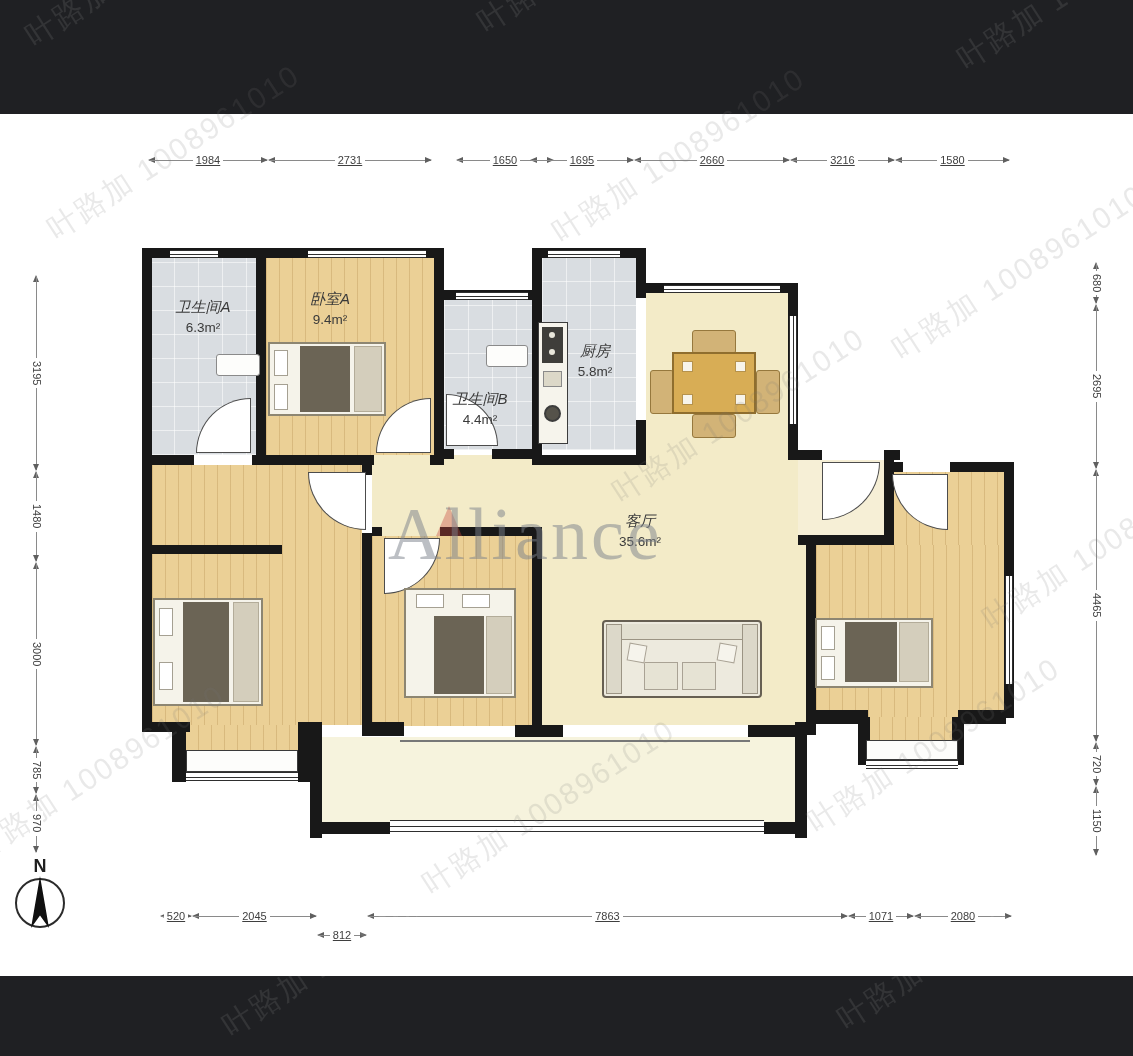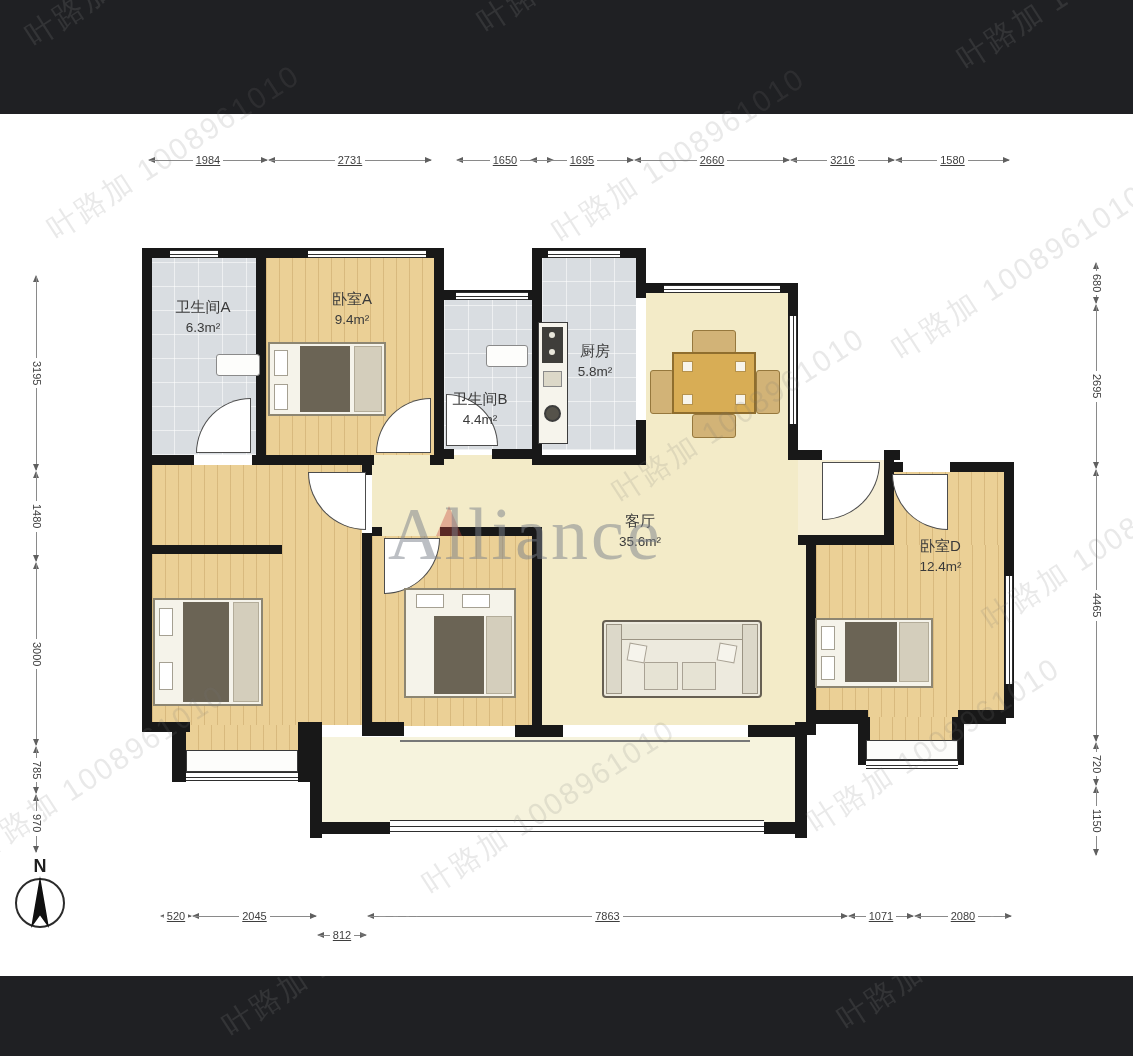--- a/index.html
+++ b/index.html
@@ -61,21 +61,21 @@
   .plate { position:absolute; width:11px; height:11px; background:#f7f4ea; border:1px solid #b5924d; }
   .chair { position:absolute; background:#d2b377; border:1.5px solid #96783d; border-radius:3px; }
   .counter { position:absolute; background:#f6f4ec; border:1.5px solid #3c3c3c; }
   .stove { position:absolute; background:#3f3e3a; }
   .stove i { position:absolute; width:6px; height:6px; border-radius:50%; background:#e8e6da; }
   .sink { position:absolute; border-radius:50%; background:#55524a; border:2px solid #3c3c3c; }
   .vanity { position:absolute; background:#fdfdfb; border:1.5px solid #8a8a8a; border-radius:3px; }
 
   
   .lbl { position:absolute; text-align:center; color:#3a3a3a; line-height:1.45; }
-  .lbl .nm { font-size:15px; }
+  .lbl .nm { font-size:15px;font-style:italic; }
   .lbl .ar { font-size:13.5px; }
 
   
   .dimh { position:absolute; height:16px; display:flex; align-items:center; justify-content:center;
           font-size:11px; color:#3f3f3f;text-decoration:underline; }
   .dimh .dline { position:absolute; left:1px; right:1px; top:7.5px; height:1px; background:#8a8a8a; }
   .dimh::before,.dimh::after { content:""; position:absolute; top:4.5px;
           border-top:3.5px solid transparent; border-bottom:3.5px solid transparent; }
   .dimh::before { left:0; border-right:7px solid #5f5f5f; }
   .dimh::after { right:0; border-left:7px solid #5f5f5f; }
@@ -247,39 +247,35 @@
   <div class="vanity" style="left:216px;top:354px;width:44px;height:22px"></div>
   <div class="vanity" style="left:486px;top:345px;width:42px;height:22px"></div>
 
   <div class="bay" style="left:186px;top:750px;width:112px;height:22px"></div>
   <div class="bay" style="left:866px;top:740px;width:92px;height:20px"></div>
 
   <div class="lbl" style="left:148px;top:296px;width:110px">
     <div class="nm">卫生间A</div>
     <div class="ar">6.3m²</div>
   </div>
-  <div class="lbl" style="left:292px;top:288px;width:120px">
+  <div class="lbl" style="left:270px;top:288px;width:120px">
     <div class="nm">卧室A</div>
     <div class="ar">9.4m²</div>
   </div>
   <div class="lbl" style="left:425px;top:388px;width:110px">
     <div class="nm">卫生间B</div>
     <div class="ar">4.4m²</div>
   </div>
   <div class="lbl" style="left:545px;top:340px;width:100px">
     <div class="nm">厨房</div>
     <div class="ar">5.8m²</div>
   </div>
   <div class="lbl" style="left:575px;top:510px;width:130px">
     <div class="nm">客厅</div>
     <div class="ar">35.6m²</div>
-  </div>
-  <div class="lbl" style="left:878px;top:535px;width:125px">
-    <div class="nm">卧室D</div>
-    <div class="ar">12.4m²</div>
   </div>
 
   <div class="dimh" style="left:148px;top:152px;width:120px">
       <span class="dline"></span>
       <span class="dlabel">1984</span>
     </div>
   <div class="dimh" style="left:268px;top:152px;width:164px">
       <span class="dline"></span>
       <span class="dlabel">2731</span>
     </div>

